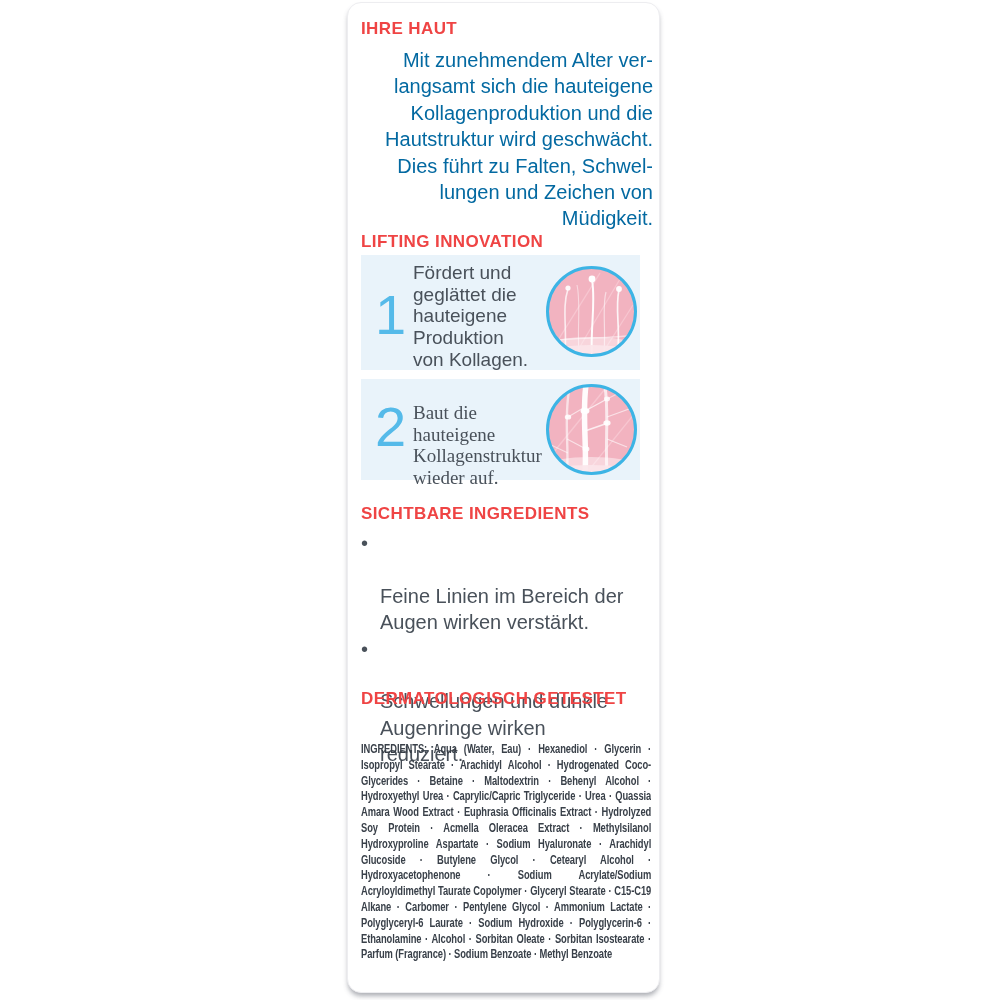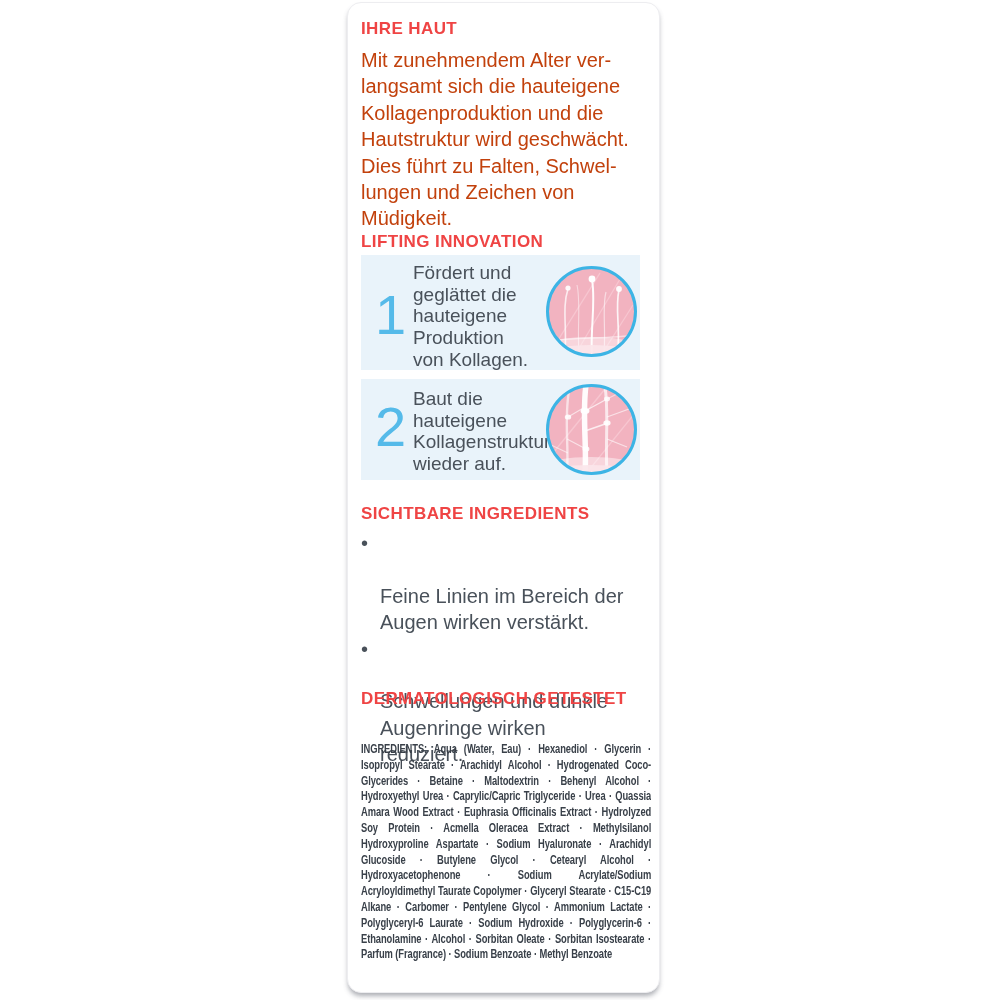--- a/index.html
+++ b/index.html
@@ -19,22 +19,23 @@
     font-size:17px; font-weight:bold; letter-spacing:0.4px;
     color:#ef4444; white-space:nowrap;
   }
   .h-skin      { top:16px; }
   .h-lifting   { top:229px; }
   .h-results   { top:501px; }
   .h-derm      { top:686px; }
 
   .body-text {
     position:absolute; left:13px; top:44px; width:292px;
-    font-size:20px; line-height:26.4px; color:#c2410c;
+    font-size:20px; line-height:26.4px; color:#0369a1;
     white-space:pre-line;
+    text-align:right;
   }
 
   .step-box {
     position:absolute; left:13px; width:279px;
     background:#e9f3fa;
   }
   .box-1 { top:252px; height:115px; }
   .box-2 { top:376px; height:101px; }
 
   .step-num {
@@ -44,21 +45,21 @@
   }
   .box-1 .step-num { top:32px; }
   .box-2 .step-num { top:20px; }
 
   .step-text {
     position:absolute; left:52px;
     font-size:19px; line-height:21.7px; color:#49515a;
     white-space:pre-line;
   }
   .box-1 .step-text { top:7px; }
-  .box-2 .step-text { top:9px; }
+  .box-2 .step-text { top:23px;font-family:Liberation Serif, serif; }
 
   .step-circle { position:absolute; left:184px; }
   .box-1 .step-circle { top:10px; }
   .box-2 .step-circle { top:4px; }
 
   .bullets {
     position:absolute; left:13px; top:527px; width:294px;
     list-style:none;
   }
   .bullets li {

